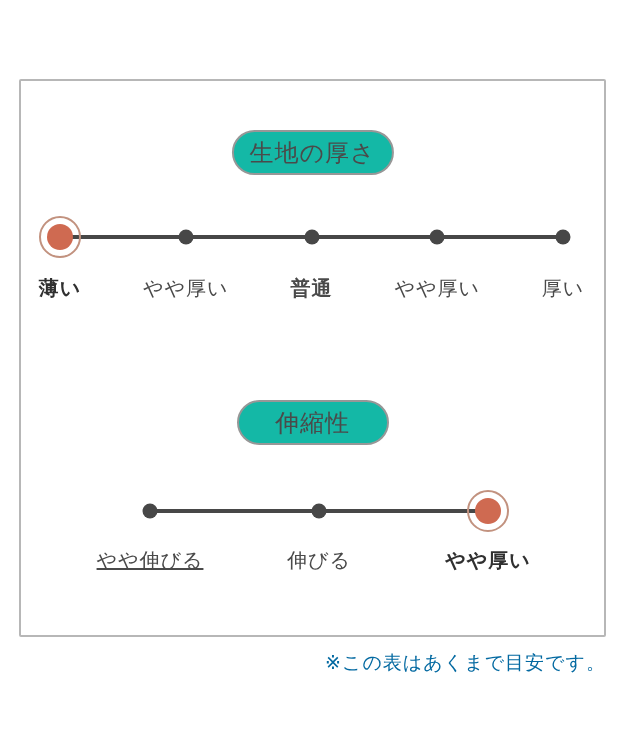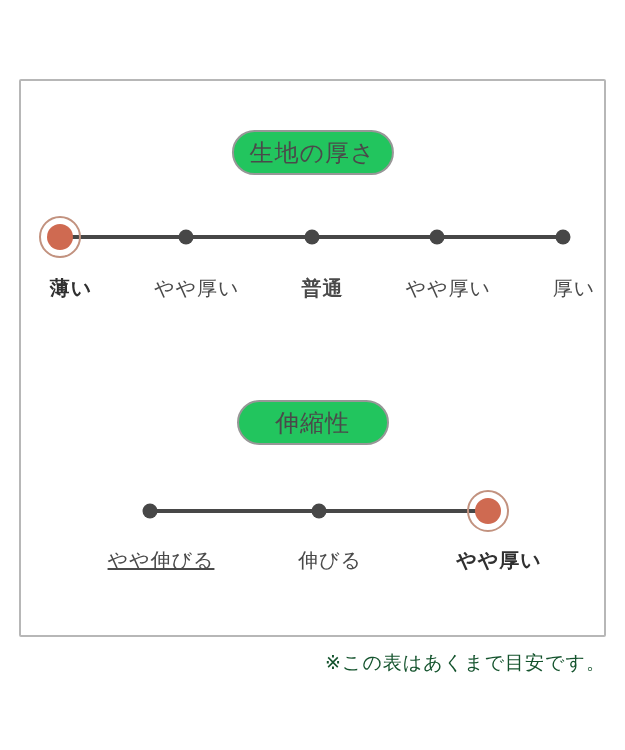--- a/index.html
+++ b/index.html
@@ -34,21 +34,21 @@
     min-width: 152px;
     padding: 0 16px;
     box-sizing: border-box;
     border: 2px solid #979797;
     border-radius: 24px;
     line-height: 42px;
     text-align: center;
     font-size: 24px;
     letter-spacing: 1px;
     color: #4a4a4a;
-    background: #22c55e;
+    background: #14b8a6;
     white-space: nowrap;
   }
   .track-line {
     position: absolute;
     height: 4px;
     background: #474747;
     border-radius: 2px;
   }
   .dot {
     position: absolute;
@@ -75,33 +75,32 @@
   }
   .opt-label {
     position: absolute;
     transform: translateX(-50%);
     height: 28px;
     line-height: 28px;
     font-size: 20px;
     letter-spacing: 1px;
     color: #4a4a4a;
     white-space: nowrap;
-    margin-left: 11px;
   }
   .opt-label.selected {
     font-weight: 700;
     color: #303030;
   }
   .footnote {
     position: absolute;
     right: 19px;
     top: 650px;
     font-size: 19px;
     letter-spacing: 1px;
-    color: #14532d;
+    color: #0369a1;
     white-space: nowrap;
   }
 </style>
 </head>
 <body>
 
 <div class="stage">
   <div class="panel"></div>
   <div id="scales-root">
       <div class="pill" style="top: 130px;">生地の厚さ</div>

